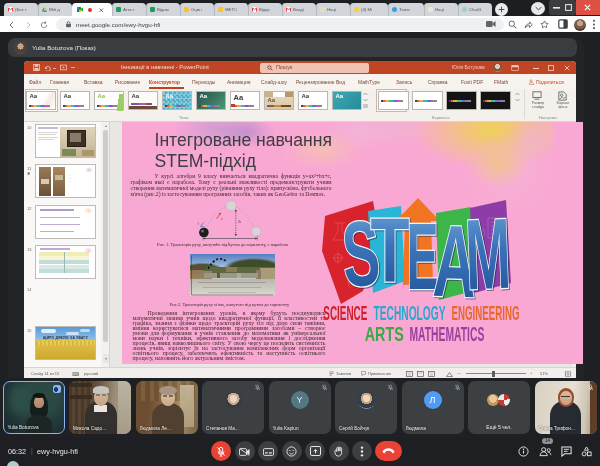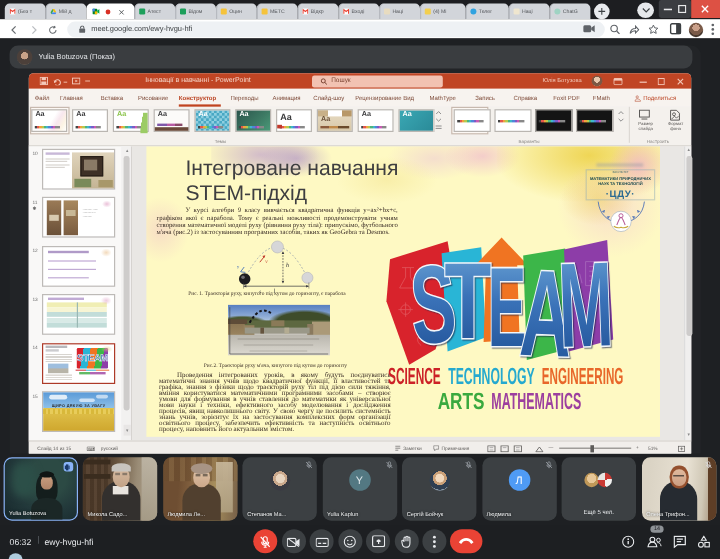--- a/index.html
+++ b/index.html
@@ -24,21 +24,21 @@
   #pribbon { position:absolute; left:0; top:28.5px; width:552px; height:32.5px; background:#f4f1ed; border-bottom:1px solid #d8d4cf; }
   .thm { position:absolute; top:1.5px; width:30px; height:19.5px; background:#fff; border:0.5px solid #bab6b1; }
   .thm .aa { position:absolute; left:2.5px; top:1.5px; font-size:6px; font-weight:bold; color:#3a3a3c; }
   .dots { position:absolute; left:2px; bottom:2px; height:2px; width:21px;
      background:linear-gradient(90deg,#444 0 9%,#e2574c 9% 18%,#f0a23c 18% 27%,#b5c94e 27% 36%,#4eb47e 36% 45%,#3fb6c9 45% 54%,#4f86d8 54% 63%,#7a5bc7 63% 72%,#c75bb3 72% 81%,#888 81% 100%);}
   
   #pwork { position:absolute; left:0; top:61px; width:552px; height:245.5px; background:#e9e7e4; }
   #thumbs { position:absolute; left:0; top:0; width:86px; height:245.5px; background:#f9f8f7; border-right:1px solid #d6d3d0; }
   .tn { position:absolute; left:11px; width:61px; height:34px; background:#fff; border:1px solid #bdbab7; }
   .tnum { position:absolute; left:3px; font-size:4px; color:#6a6a6a; }
-  #slide { position:absolute; left:97.5px; top:0; width:428px; height:242px; background:#fef9c3; overflow:hidden;text-decoration:underline; }
+  #slide { position:absolute; left:97.5px; top:0; width:461px; height:242px; background:#f9a8d4; overflow:hidden;text-decoration:underline; }
   #pstatus { position:absolute; left:0; top:306.5px; width:552px; height:10.5px; background:#f1eeeb; border-top:1px solid #d8d4cf; font-size:4px; color:#5e5c5a; }
   
   .vt { position:absolute; top:349px; width:62px; height:53px; border-radius:7px; background:#3c4043; overflow:hidden; }
   .vname { position:absolute; left:4px; bottom:3px; font-size:4.7px; color:#f1f3f4; white-space:nowrap; text-shadow:0 0 2px rgba(0,0,0,.8); }
   .micoff { position:absolute; right:3px; top:3px; width:7px; height:7px; }
   
   #bbar { position:absolute; left:0; top:406px; width:600px; height:28px; background:#1d1f22; }
   .cbtn { position:absolute; top:3px; width:20px; height:20px; border-radius:50%; background:#3c4043; }
 </style>
 </head>
@@ -372,32 +372,20 @@
             <div class="abs" style="left:4px;top:2px;width:30px;height:2px;background:#c0aad4;"></div>
             <div class="abs" style="left:3px;top:6px;width:50px;height:3.5px;background:#f0eeb4;"></div>
             <div class="abs" style="left:3px;top:10px;width:50px;height:3.5px;background:#f7f5d4;"></div>
             <div class="abs" style="left:3px;top:14px;width:50px;height:4px;background:#c2ddd9;"></div>
             <div class="abs" style="left:3px;top:18.5px;width:50px;height:4px;background:#d8eae6;"></div>
             <div class="abs" style="left:3px;top:23px;width:50px;height:4px;background:#c2ddd9;"></div>
             <div class="abs" style="left:28px;top:6px;width:0.6px;height:21px;background:#9ab8b4;"></div>
             <div class="abs" style="right:2px;top:1px;width:9px;height:7px;background:radial-gradient(rgba(220,150,190,.5),transparent 70%);"></div>
           </div>
           <span class="tnum" style="top:165.5px;">14</span>
-          <div class="tn" style="top:164px;border:1.6px solid #ad3a28;">
-            <div class="abs" style="left:2px;top:1px;width:18px;height:2.5px;background:#b8b8bc;"></div>
-            <div class="abs" style="left:2px;top:4.5px;width:11px;height:2px;background:#cccccf;"></div>
-            <div class="abs" style="left:2px;top:8px;width:22px;height:7px;background:repeating-linear-gradient(#d8d5d0 0 1px,#fff 1px 2px);"></div>
-            <div class="abs" style="left:4px;top:16px;width:17px;height:8px;background:linear-gradient(#9ebede 45%,#b8b4a8 55%);"></div>
-            <div class="abs" style="left:2px;top:25px;width:22px;height:5px;background:repeating-linear-gradient(#ddd9d4 0 1px,#fff 1px 2px);"></div>
-            <div class="abs" style="left:28px;top:3px;width:26px;height:17px;background:linear-gradient(100deg,#d8232c 0 20%,#29b5d6 20% 40%,#f07422 40% 60%,#3cb649 60% 80%,#8d3da8 80%);border-radius:1px;"></div>
-            <div class="abs" style="left:28px;top:4px;width:26px;height:15px;font-size:8px;font-weight:bold;color:#2a5aaa;text-align:center;line-height:15px;-webkit-text-stroke:0.4px #fff;letter-spacing:-0.5px;">STEAM</div>
-            <div class="abs" style="left:27px;top:21px;width:28px;height:1.5px;background:linear-gradient(90deg,#cc2127 0 30%,#25a9cf 30% 60%,#e8672a 60%);opacity:.8;"></div>
-            <div class="abs" style="left:30px;top:23.5px;width:22px;height:1.5px;background:linear-gradient(90deg,#3aa93f 0 40%,#9c3f9f 40%);opacity:.8;"></div>
-            <div class="abs" style="right:1px;top:1px;width:10px;height:6px;background:radial-gradient(rgba(230,200,120,.6),transparent 70%);"></div>
-          </div>
           <span class="tnum" style="top:206px;">15</span>
           <div class="tn" style="top:204.5px;">
             <div class="abs" style="left:0;top:0;width:59px;height:13px;background:linear-gradient(#5a9ad8,#8ec0e8);"></div>
             <div class="abs" style="left:5px;top:2px;width:15px;height:3.5px;border-radius:3px;background:rgba(255,255,255,.8);"></div>
             <div class="abs" style="left:30px;top:5px;width:13px;height:3px;border-radius:3px;background:rgba(255,255,255,.65);"></div>
             <div class="abs" style="left:44px;top:1.5px;width:10px;height:3px;border-radius:3px;background:rgba(255,255,255,.6);"></div>
             <div class="abs" style="left:0;top:13px;width:59px;height:19px;background:linear-gradient(#e2c44e,#cfa72e);"></div>
             <div class="abs" style="left:0;top:14px;width:59px;height:4px;background:repeating-linear-gradient(90deg,#d8b83a 0 2px,#e8cc5a 2px 4px);"></div>
             <div class="abs" style="left:0;top:9px;width:59px;font-size:3.2px;font-weight:bold;color:#2a2a2e;text-align:center;letter-spacing:0.3px;">ЩИРО ДЯКУЮ ЗА УВАГУ</div>
           </div>
@@ -499,37 +487,20 @@
               <text x="147.5" y="100.5" font-size="100" lengthAdjust="spacingAndGlyphs" textLength="45" transform="rotate(-2 170 64)">M</text>
             </g>
             <g font-family="Liberation Sans,sans-serif" font-weight="bold" font-size="19.5">
               <text x="5.3" y="132" lengthAdjust="spacingAndGlyphs" textLength="44" fill="#cc2127">SCIENCE</text>
               <text x="55.5" y="132" lengthAdjust="spacingAndGlyphs" textLength="72" fill="#25a9cf">TECHNOLOGY</text>
               <text x="133.5" y="132" lengthAdjust="spacingAndGlyphs" textLength="68" fill="#e8672a">ENGINEERING</text>
               <text x="46.7" y="153" lengthAdjust="spacingAndGlyphs" textLength="39" fill="#3aa93f">ARTS</text>
               <text x="91.4" y="153" lengthAdjust="spacingAndGlyphs" textLength="75" fill="#9c3f9f">MATHEMATICS</text>
             </g>
           </svg>
-          <div class="abs" style="left:364px;top:12px;width:63px;height:65px;">
-            <div class="abs" style="left:11px;top:2px;width:39px;height:3.5px;background:#9aa0a2;opacity:.45;filter:blur(0.8px);"></div>
-            <div class="abs" style="left:2px;top:7px;width:58px;height:26px;border:0.5px solid rgba(150,175,182,0.5);"></div>
-            <div class="abs" style="left:0;top:8.5px;width:63px;font-size:2.4px;color:#3a6a72;text-align:center;">ФАКУЛЬТЕТ</div>
-            <div class="abs" style="left:0;top:13.5px;width:63px;font-size:3.4px;font-weight:bold;color:#16464e;text-align:center;line-height:1.25;">МАТЕМАТИКИ ПРИРОДНИЧИХ<br>НАУК ТА ТЕХНОЛОГІЙ</div>
-            <div class="abs" style="left:0;top:23px;width:63px;font-size:8px;font-weight:bold;color:#2a6a92;text-align:center;letter-spacing:0.5px;">·ЦДУ·</div>
-            <svg class="abs" style="left:10px;top:33px;" width="43" height="28" viewBox="0 0 43 28">
-              <path d="M2.5 1c1 10.5 8 17.5 19 17.5S40 11.5 41 1" fill="none" stroke="#5a7ab8" stroke-width="0.8"></path>
-              <g fill="#5a7ab8">
-                  <path d="M5.5 9l2.8-1.2-.8 2.7zM9.5 13.5l2.8-.6-1.3 2.5zM37.5 9l-2.8-1.2.8 2.7zM33.5 13.5l-2.8-.6 1.3 2.5z"></path>
-                </g>
-              <circle cx="21.5" cy="17.5" r="8.5" fill="#fff" stroke="#a0aebe" stroke-width="0.5"></circle>
-              <path d="M18 20.5c1.6-3.8 2.4-6.5 3.5-6.5s1.9 2.7 3.5 6.5" fill="none" stroke="#b85a98" stroke-width="0.9"></path>
-              <circle cx="21.5" cy="12.8" r="1.7" fill="none" stroke="#b85a98" stroke-width="0.8"></circle>
-              <path d="M15.5 21.5c2.4 1.7 4 1.7 6 .8c2 .9 3.6.9 6-.8" fill="none" stroke="#c8a83a" stroke-width="0.9"></path>
-            </svg>
-          </div>
         </div>
       </div>
       <div id="pstatus">
         <span class="abs" style="left:7px;top:3px;">Слайд 14 из 15</span>
         <span class="abs" style="left:48px;top:2.5px;font-size:5px;">⌨</span>
         <span class="abs" style="left:60px;top:3px;">русский</span>
         <svg class="abs" style="left:305px;top:3px" width="5" height="5" viewBox="0 0 6 6">
             <path d="M0.5 1h5M0.5 3h5M0.5 5h3" stroke="#5e5c5a" stroke-width="0.7"></path>
           </svg>
         <span class="abs" style="left:312px;top:3px;">Заметки</span>

